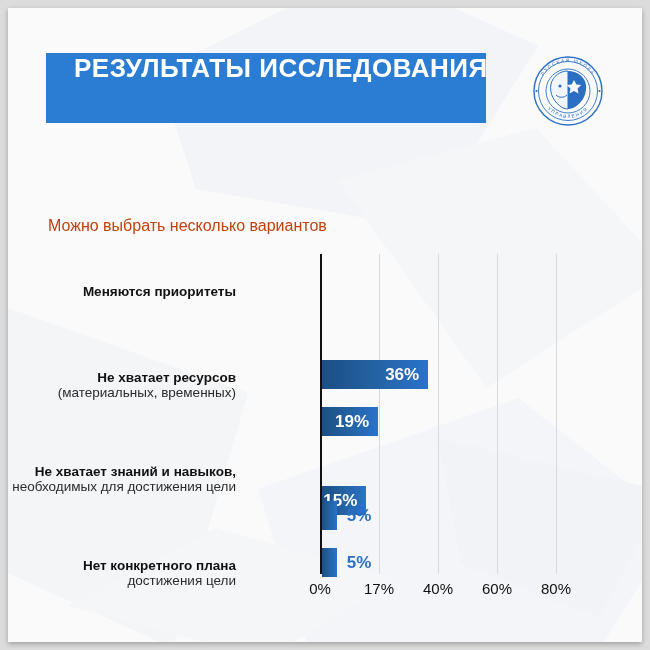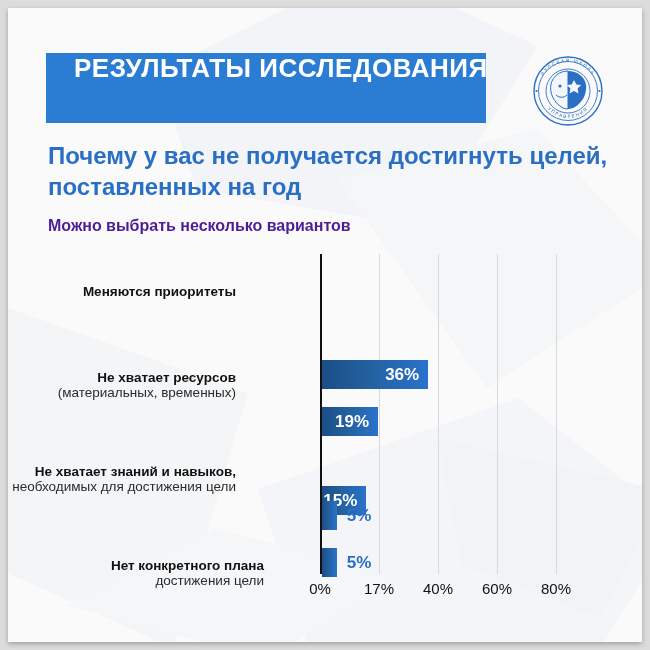--- a/index.html
+++ b/index.html
@@ -42,21 +42,21 @@
     position:absolute;left:519px;top:42px;width:82px;height:82px;
   }
   .logo svg{display:block;}
 
   .headline{
     position:absolute;left:40px;top:133px;width:560px;
     color:#2b6fc4;font-size:24px;font-weight:bold;line-height:1.28;
   }
   .subline{
     position:absolute;left:40px;top:209px;
-    color:#4c1d95;font-size:16px;font-weight:bold;
+    color:#c2410c;font-size:16px;font-weight:normal;
   }
 
   
   .chart{position:absolute;left:0;top:246px;width:634px;height:360px;}
   .plot{position:absolute;left:312px;top:0;width:250px;height:320px;}
   .axis{position:absolute;left:0;top:0;width:2px;height:320px;background:#111;}
   .grid{position:absolute;top:0;width:1px;height:320px;background:#d7dadd;}
 
   .row{position:absolute;left:0;height:29px;}
   .bar{
@@ -121,21 +121,20 @@
       <g>
         <path d="M41,21 C50,21 58,27 59,35 C60,43 56,52 48,57 C44,59 41,59 41,59 Z" fill="#2b6fc4"></path>
         <path d="M41,21 C33,21 26,26 24,34 C22,43 27,53 36,58 C39,59 41,59 41,59 Z" fill="#f2f5f9" stroke="#2b6fc4" stroke-width="1"></path>
         <circle cx="33" cy="36" r="1.6" fill="#2b6fc4"></circle>
         <path d="M29,45 C32,48 37,48 40,45" fill="none" stroke="#2b6fc4" stroke-width="1"></path>
         <path d="M47,30 l2.4,4.4 l4.8,.7 l-3.6,3.4 l.9,4.9 l-4.5,-2.4 l-4.5,2.4 l.9,-4.9 l-3.6,-3.4 l4.8,-.7 Z" fill="#f2f5f9"></path>
       </g>
     </svg>
   </div>
 
-  <div class="headline">Почему у вас не получается достигнуть целей, поставленных на год</div>
   <div class="subline">Можно выбрать несколько вариантов</div>
 
   <div class="chart">
     <div class="plot">
       <div class="axis"></div>
       <div id="gridlines">
           <div class="grid" style="left: 59px;"></div>
           <div class="grid" style="left: 118px;"></div>
           <div class="grid" style="left: 177px;"></div>
           <div class="grid" style="left: 236px;"></div>
@@ -154,21 +153,21 @@
           </div>
           <div class="row" style="top: 106px; width: 250px;">
             <div class="bar" style="width: 106.2px;">
               <div class="val-in">36%</div>
             </div>
             <div class="lbl" style="top: 103.5px;">
               <span class="l1">Не хватает знаний и навыков,</span>
               <span class="l2">необходимых для достижения цели</span>
             </div>
           </div>
-          <div class="row" style="top: 153px; width: 250px; padding-left: 28px;">
+          <div class="row" style="top: 153px; width: 250px;">
             <div class="bar" style="width: 56.05px;">
               <div class="val-in">19%</div>
             </div>
             <div class="lbl" style="top: 150.5px;">
               <span class="l1">Нет конкретного плана</span>
               <span class="l2">достижения цели</span>
             </div>
           </div>
           <div class="row" style="top: 200px; width: 250px;">
             <div class="bar" style="width: 44.25px; margin-top: 32px;">

